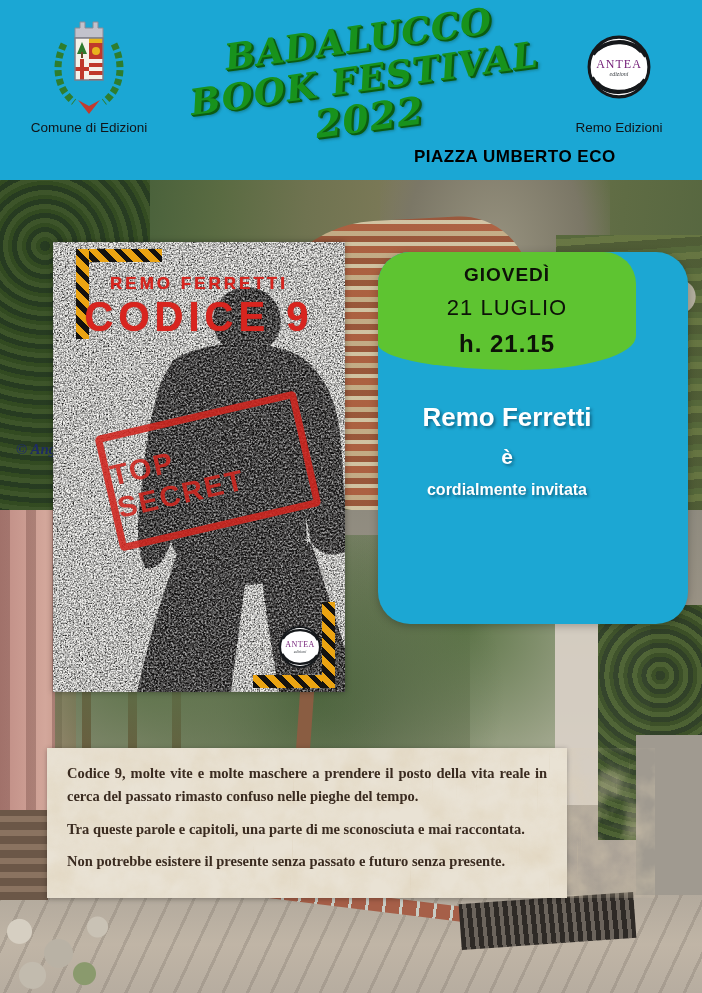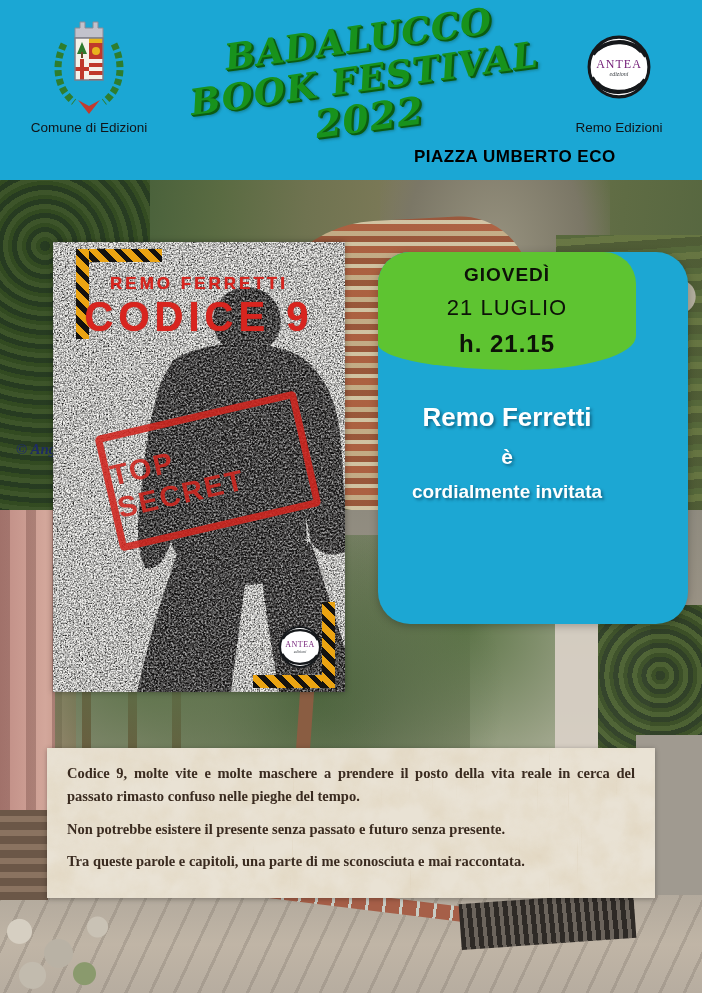--- a/index.html
+++ b/index.html
@@ -112,24 +112,24 @@
     display:flex;flex-direction:column;align-items:center;justify-content:center;gap:9px;}
   .ev-day{font-size:19px;font-weight:bold;color:#0d1208;letter-spacing:1px;}
   .ev-date{font-size:22px;font-weight:normal;color:#0d1208;letter-spacing:1px;}
   .ev-time{font-size:24px;font-weight:bold;color:#0d1208;letter-spacing:1px;}
   .event-white{position:absolute;left:0;top:118px;width:258px;height:254px;
     display:flex;flex-direction:column;align-items:center;text-align:center;
     color:#ffffff;font-weight:bold;text-shadow:2px 2px 3px rgba(0,30,50,.45);}
   .ev-author{margin-top:32px;font-size:26px;}
   .ev-line1{margin-top:24px;font-size:21px;}
   .ev-line2{margin-top:12px;font-size:21px;}
-  .ev-line3{margin-top:12px;font-size:19px;}
-
-  
-  .desc-box{position:absolute;left:47px;top:748px;width:608px;height:150px;z-index:15;
+  .ev-line3{margin-top:12px;font-size:16px;}
+
+  
+  .desc-box{position:absolute;left:47px;top:748px;width:520px;height:150px;z-index:15;
     background:#e9e2d4;box-shadow:0 1px 5px rgba(0,0,0,.3);}
   .desc-box svg.parch{position:absolute;left:0;top:0;}
   .desc-text{position:absolute;left:0;top:0;width:100%;height:100%;box-sizing:border-box;
     padding:14px 20px 10px 20px;
     font-family:"Liberation Serif",serif;font-weight:bold;font-size:14.5px;
     line-height:1.62;color:#3a2b20;}
   .desc-text p{margin:0 0 9px 0;}
   .desc-text p.just{text-align:justify;}
 </style>
 </head>
@@ -282,18 +282,18 @@
         <filter id="parchF" x="0" y="0" width="100%" height="100%">
           <feTurbulence type="turbulence" baseFrequency="0.9 0.012" numOctaves="2" seed="3" stitchTiles="stitch"></feTurbulence>
           <feColorMatrix type="matrix" values="0 0 0 0 0.66  0 0 0 0 0.55  0 0 0 0 0.38  1.2 1.2 1.2 0 -1.7"></feColorMatrix>
         </filter>
       </defs>
       <rect width="608" height="150" filter="url(#parchN)" opacity="0.5"></rect>
       <rect width="608" height="150" filter="url(#parchF)" opacity="0.35"></rect>
     </svg>
     <div class="desc-text">
       <p class="just">Codice 9, molte vite e molte maschere a prendere il posto della vita reale in cerca del passato rimasto confuso nelle pieghe del tempo.</p>
+      <p>Tra queste parole e capitoli, una parte di me sconosciuta e mai raccontata.</p>
       <p>Non potrebbe esistere il presente senza passato e futuro senza presente.</p>
-      <p>Tra queste parole e capitoli, una parte di me sconosciuta e mai raccontata.</p>
     </div>
   </div>
 
 </div>
 
 </body></html>

